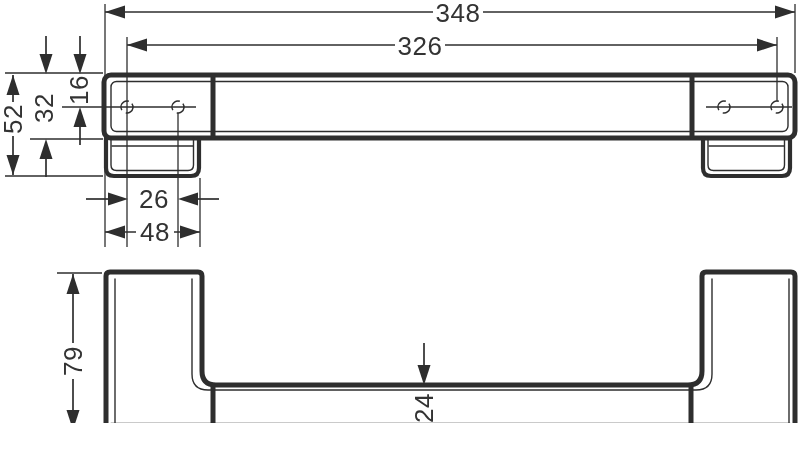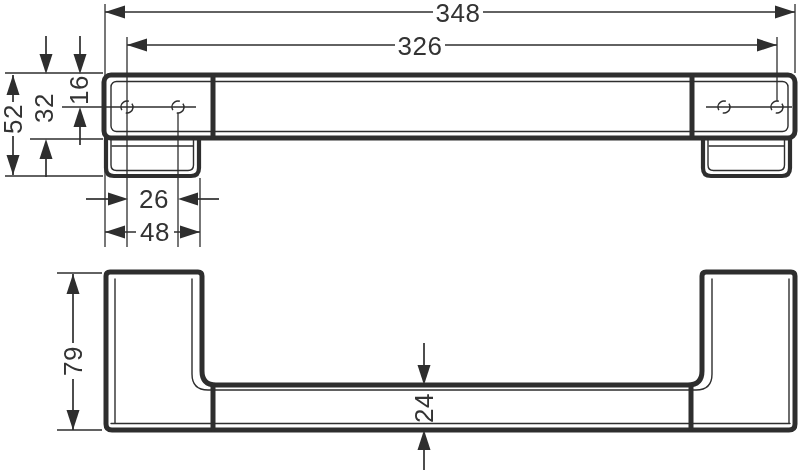--- a/index.html
+++ b/index.html
@@ -1,21 +1,21 @@
 <!DOCTYPE html>
 <html style="--line-color: #2e2e2e; --text-color: #333333; --bg-color: #ffffff;"><head>
 <meta charset="utf-8">
 <style>
   :root{
     --line-color:#2e2e2e;
     --text-color:#333333;
     --bg-color:#ffffff;
   }
   html,body{margin:0;padding:0;background:var(--bg-color);}
-  .stage{position:relative;width:800px;height:472px;background:var(--bg-color);overflow:hidden;text-align:center;}
+  .stage{position:relative;width:800px;height:423px;background:var(--bg-color);overflow:hidden;text-align:center;}
   svg{display:block;}
   .thick{fill:none;stroke:var(--line-color);stroke-width:5;stroke-linejoin:round;stroke-linecap:round;}
   .thick4{fill:none;stroke:var(--line-color);stroke-width:4.2;stroke-linejoin:round;stroke-linecap:round;}
   .thin{fill:none;stroke:var(--line-color);stroke-width:1.4;stroke-linecap:round;}
   .dim{fill:none;stroke:var(--line-color);stroke-width:1.7;stroke-linecap:butt;}
   .ext{fill:none;stroke:var(--line-color);stroke-width:1.3;stroke-linecap:butt;}
   .arrow{fill:var(--line-color);stroke:none;}
   .hole{fill:none;stroke:var(--line-color);stroke-width:1.5;stroke-dasharray:14 4.9;}
   .mask{fill:var(--bg-color);stroke:none;}
   .dimtext{

